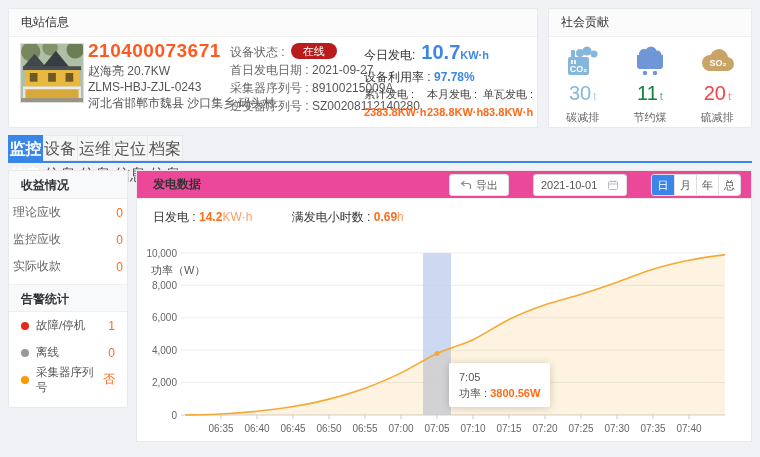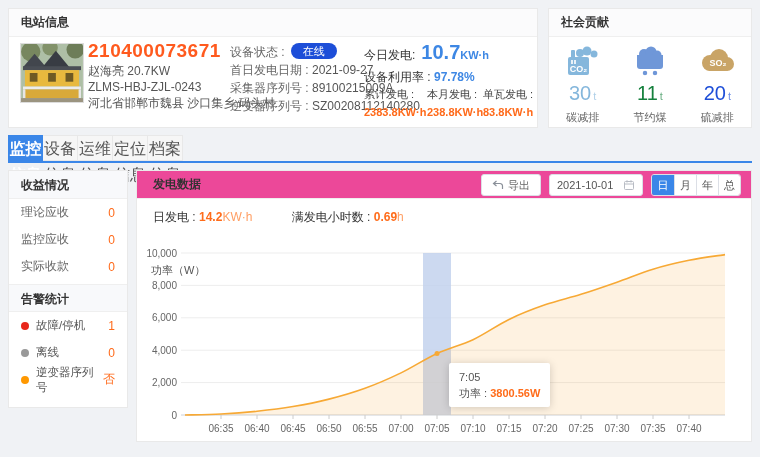--- a/index.html
+++ b/index.html
@@ -1,32 +1,32 @@
 <!DOCTYPE html>
 <html><head>
 <meta charset="utf-8">
 <style>
   * { margin:0; padding:0; box-sizing:border-box; }
   html,body { width:760px; height:457px; }
   body { font-family:"Liberation Sans","DejaVu Sans",sans-serif; background:#f0f2f5; position:relative; overflow:hidden; font-size:12px; color:#555; }
   .panel { position:absolute; background:#fff; border:1px solid #e9e9e9; }
-  .panel-hd { height:28px; line-height:27px; padding-left:12px; background:#fbfbfc; border-bottom:1px solid #efefef; font-weight:bold; font-size:12px; color:#333; }
+  .panel-hd { height:28px; line-height:27px; padding-left:12px; background:#fbfbfc; border-bottom:1px solid #efefef; font-weight:normal; font-size:12px; color:#333; }
 
   
   .station { left:8px; top:8px; width:530px; height:120px; }
   .station .bd { position:relative; height:91px; }
   .photo { position:absolute; left:11px; top:6px; width:64px; height:60px; border:1px solid #ddd; }
   .s-col1 { position:absolute; left:79px; top:3px; }
   .station-id { font-size:19px; font-weight:bold; color:#ff5a1e; letter-spacing:.5px; }
   .s-line { font-size:12px; color:#555; margin-top:3px; line-height:13px; }
   .s-col2 { position:absolute; left:221px; top:6px; }
   .kv { height:18px; line-height:18px; white-space:nowrap; }
   .kv .k { color:#666; }
   .kv .v { color:#555; }
-  .badge { display:inline-block; min-width:46px; text-align:center; height:16px; line-height:16px; border-radius:9px; background:#1d4ed8; color:#fff; font-size:11px; padding:0 8px; margin-left:6px; vertical-align:1px; }
+  .badge { display:inline-block; min-width:46px; text-align:center; height:16px; line-height:16px; border-radius:9px; background:#b91c1c; color:#fff; font-size:11px; padding:0 8px; margin-left:6px; vertical-align:1px; }
   .s-col3 { position:absolute; left:355px; top:4px; width:172px; }
   .today-row { height:24px; white-space:nowrap; }
   .today-row .k { color:#333; }
   .big-blue { font-size:20px; font-weight:bold; color:#3d87e4; margin-left:6px; }
   .unit-blue { font-size:11px; font-weight:bold; color:#3d87e4; }
   .util-row { margin-top:4px; color:#333; white-space:nowrap; }
   .util-row .v { color:#3d87e4; font-weight:bold; }
   .stat-row { position:absolute; top:46px; left:0; width:178px; display:flex; }
   .stat { white-space:nowrap; }
   .stat:nth-child(1){ width:63px; } .stat:nth-child(2){ width:56px; }
@@ -45,31 +45,31 @@
   .tabbar { position:absolute; left:8px; top:135px; display:flex; }
   .tab { width:35px; height:26px; line-height:26px; text-align:center; font-size:16px; color:#555; background:#f6f6f6; border:1px solid #e8e8e8; border-left:none; cursor:pointer; }
   .tab:first-child { border-left:1px solid #e8e8e8; }
   .tab.active { background:#3a86e8; border-color:#3a86e8; color:#fff; font-weight:bold; }
   .tab-underline { position:absolute; left:8px; top:161px; width:744px; height:2px; background:#3a86e8; }
 
   
   .sidebar { left:8px; top:170px; width:120px; height:238px; }
   .side-hd { height:28px; line-height:28px; padding-left:12px; background:#f8f9fb; border-bottom:1px solid #efefef; font-weight:bold; color:#333; }
   .side-hd.second { border-top:1px solid #efefef; margin-top:4px; }
-  .side-row { height:27px; padding:0 12px; display:flex; justify-content:space-between; align-items:center; color:#666; }
+  .side-row { height:27px; padding:0 4px; display:flex; justify-content:space-between; align-items:center; color:#666; }
   .side-row .v { color:#ff6a1a; }
   .alarm-row { height:27px; padding:0 12px; display:flex; align-items:center; color:#555; }
   .dot { width:8px; height:8px; border-radius:50%; margin-right:7px; flex:none; }
   .alarm-row .lbl { flex:1; font-size:11.5px; }
   .alarm-row .v { color:#ff6a1a; }
 
   
   .chartpanel { left:136px; top:170px; width:616px; height:272px; }
   .chartpanel .hd { position:relative; height:28px; line-height:27px; background:#ec4899; border-bottom:1px solid #efefef; padding-left:16px; font-weight:bold; color:#333; }
-  .chart-controls { position:absolute; right:10px; top:3px; display:flex; align-items:center; gap:8px; font-weight:normal; }
+  .chart-controls { position:absolute; right:10px; top:3px; display:flex; align-items:center; gap:24px; font-weight:normal; }
   .export-btn { display:flex; align-items:center; gap:4px; height:22px; padding:0 10px; background:#fff; border:1px solid #dcdfe6; border-radius:3px; color:#666; font-size:11px; cursor:pointer; line-height:20px; }
   .date-box { display:flex; align-items:center; justify-content:space-between; width:94px; height:22px; padding:0 7px; background:#fff; border:1px solid #dcdfe6; border-radius:3px; color:#555; font-size:11px; cursor:pointer; line-height:20px; }
   .pgroup { display:flex; border:1px solid #dcdfe6; border-radius:3px; overflow:hidden; height:22px; }
   .pbtn { width:22px; height:20px; line-height:20px; text-align:center; font-size:11px; color:#555; background:#fff; border-left:1px solid #dcdfe6; cursor:pointer; }
   .pbtn:first-child { border-left:none; }
   .pbtn.active { background:#3a86e8; color:#fff; }
   .stats-line { position:absolute; left:16px; top:38px; white-space:nowrap; color:#333; }
   .stats-line .grp { margin-right:36px; }
   .ov { color:#ff6c1a; font-weight:bold; }
   .ou { color:#ff9e63; }
@@ -177,21 +177,21 @@
     <div class="soc-item">
       <svg viewBox="0 0 36 30" width="36" height="32">
         <g fill="#c9a466">
           <circle cx="11" cy="17" r="8"></circle>
             <circle cx="20" cy="12" r="9"></circle>
             <circle cx="28" cy="18" r="7"></circle>
           <rect x="8" y="17" width="22" height="8" rx="4"></rect>
         </g>
         <text x="19" y="20" text-anchor="middle" font-size="9" font-weight="bold" fill="#fff">SO₂</text>
       </svg>
-      <div class="soc-val" style="color:#1d4ed8"><span>20</span><span class="t">t</span></div>
+      <div class="soc-val" style="color:#ef4444"><span>20</span><span class="t">t</span></div>
       <div class="soc-lbl">硫减排</div>
     </div>
   </div>
 </div>
 
 <div class="tabbar">
   <div class="tab active">监控信息</div>
   <div class="tab">设备信息</div>
   <div class="tab">运维信息</div>
   <div class="tab">定位信息</div>
@@ -219,21 +219,21 @@
       <span class="lbl">故障/停机</span>
       <span class="v">1</span>
     </div>
   <div class="alarm-row">
       <span class="dot" style="background:#999999"></span>
       <span class="lbl">离线</span>
       <span class="v">0</span>
     </div>
   <div class="alarm-row">
       <span class="dot" style="background:#ff9800"></span>
-      <span class="lbl">逆变器序列号</span>
+      <span class="lbl">采集器序列号</span>
       <span class="v">否</span>
     </div>
 </div>
 
 <div class="panel chartpanel">
   <div class="hd">
     <span>发电数据</span>
     <div class="chart-controls">
       <div class="export-btn">
         <svg viewBox="0 0 12 12" width="12" height="12">

